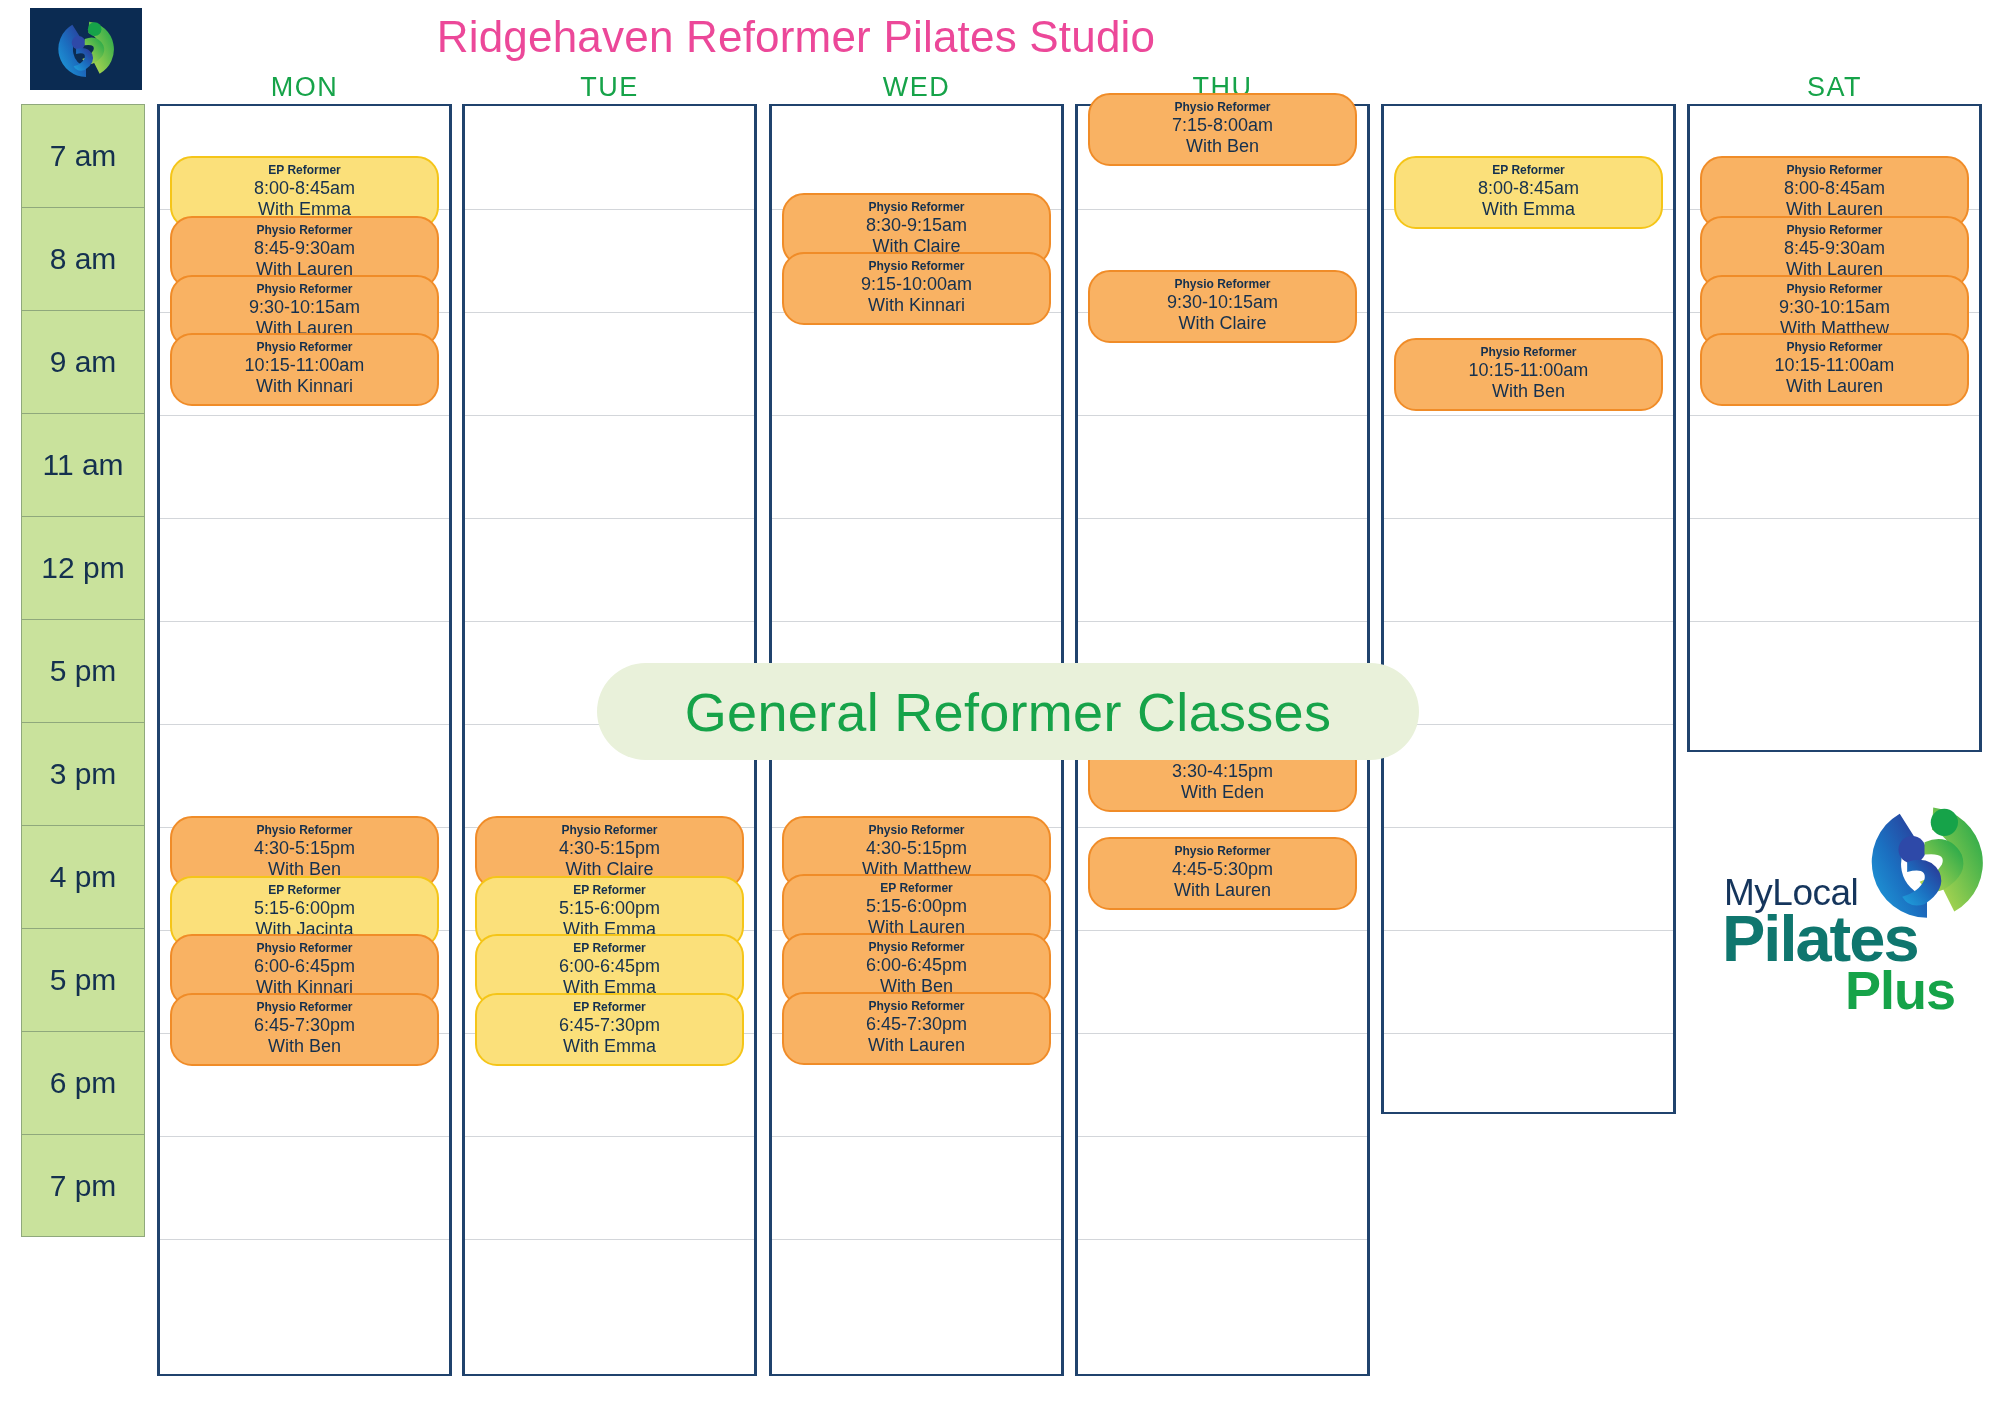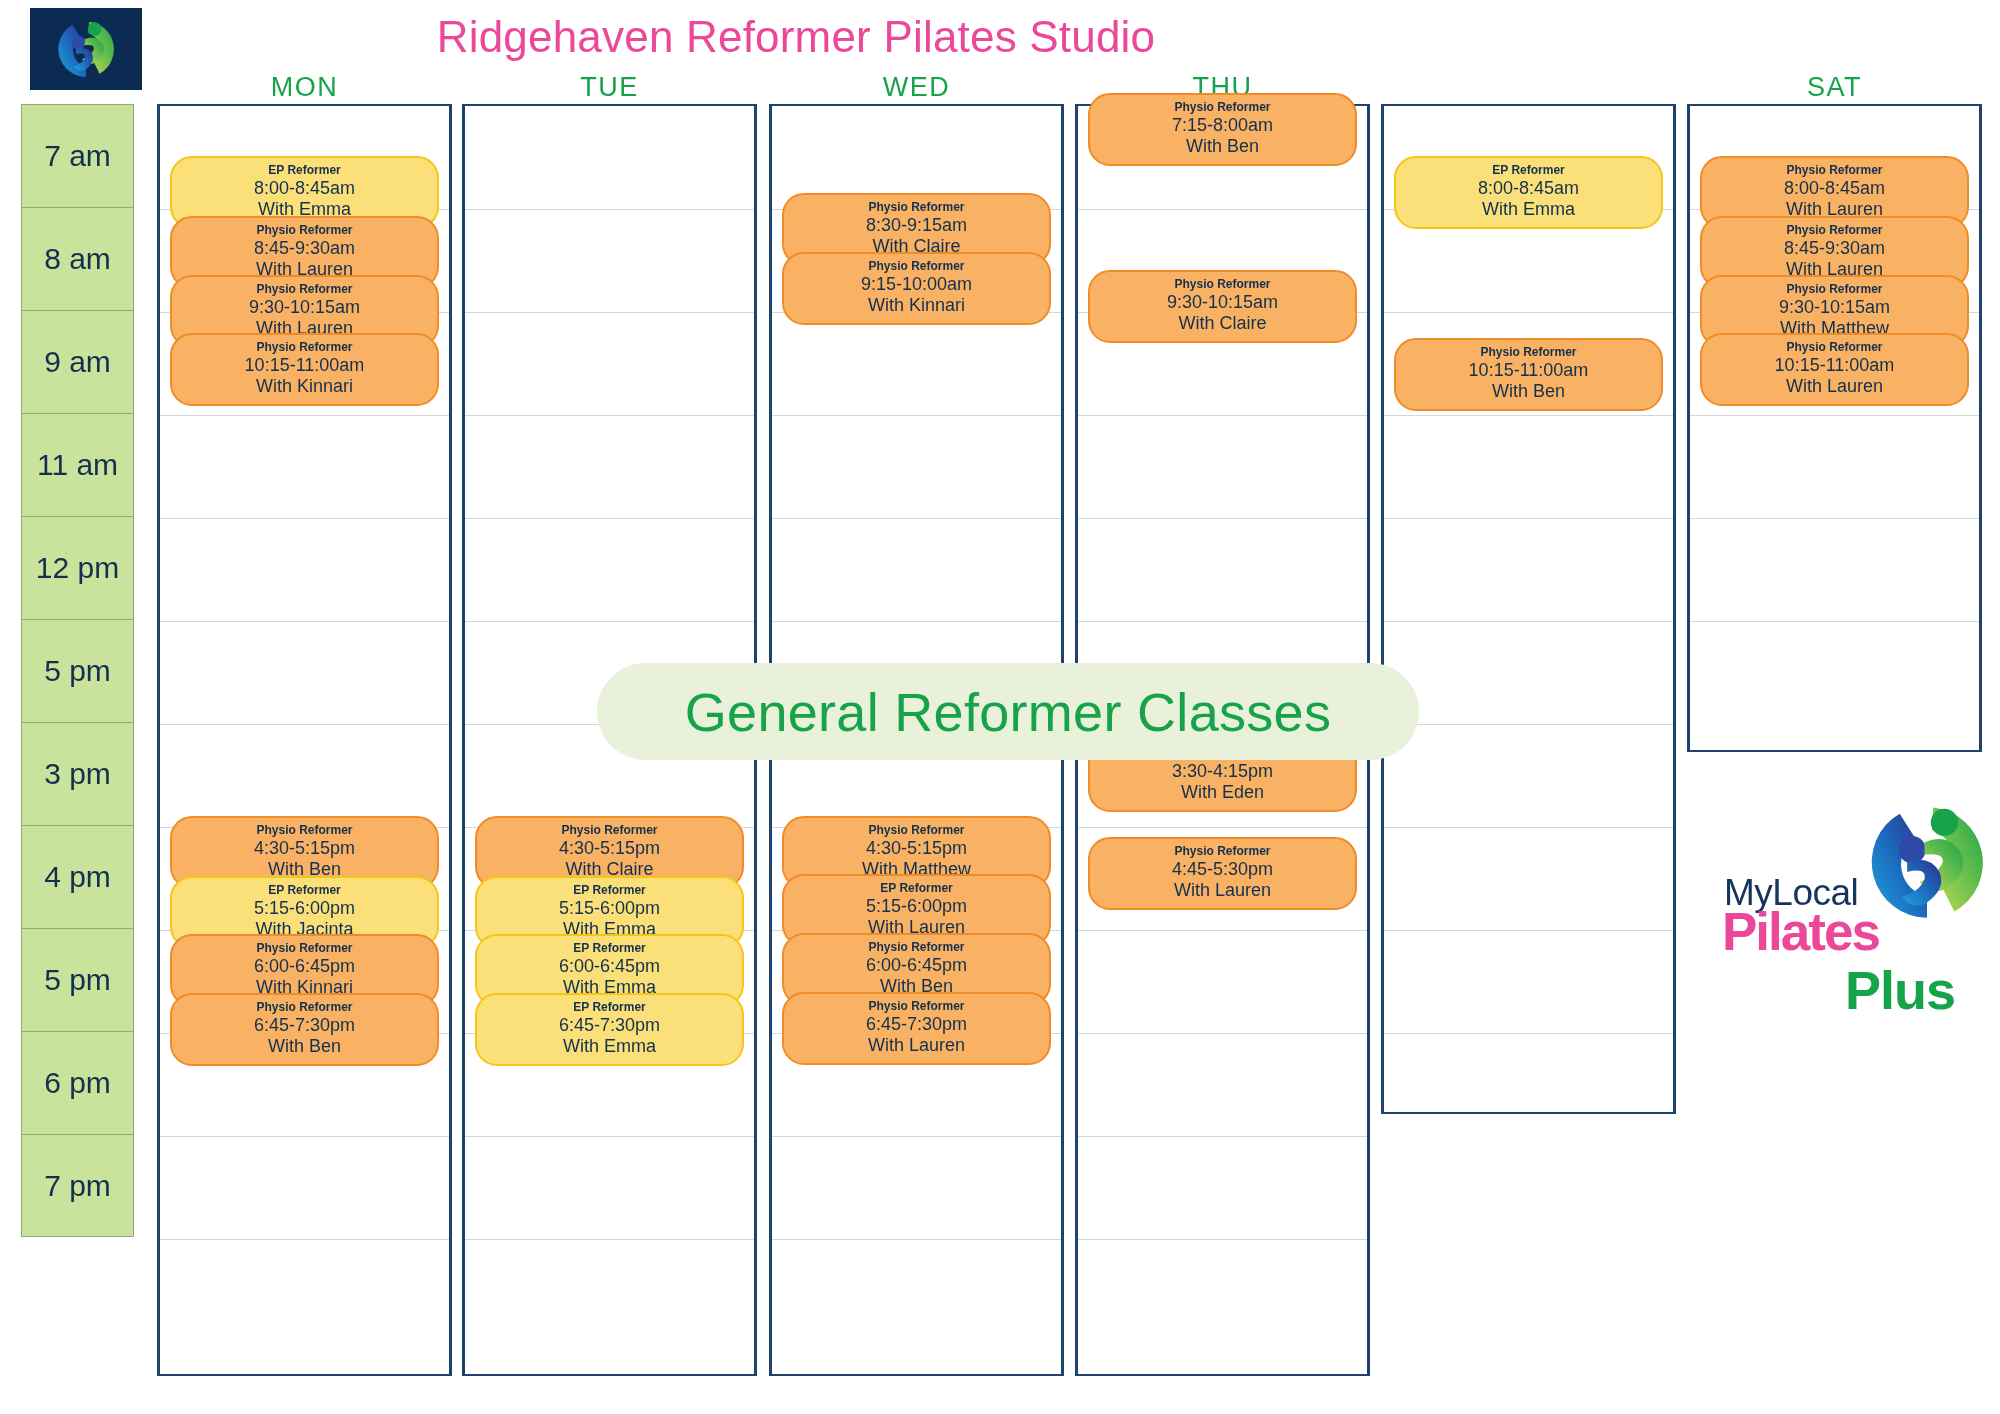--- a/index.html
+++ b/index.html
@@ -31,21 +31,21 @@
   
   .day-head {
     position: absolute; top: 72px; height: 30px;
     text-align: center;
     font-size: 27px; color: #16a349; letter-spacing: 1.5px;
   }
 
   
   .time-col { position: absolute; left: 21px; top: 104px; width: 113px; }
   .time-cell {
-    height: 103px; width: 113px;
+    height: 103px; width: 124px;
     background: #c9e29c;
     border: 1px solid #8fa87c;
     border-bottom: none;
     display: flex; align-items: center; justify-content: center;
     font-size: 30px; color: #14304f;
   }
   .time-cell:last-child { border-bottom: 1px solid #8fa87c; }
 
   
   .grid-area { position: absolute; left: 157px; top: 104px; }
@@ -91,21 +91,21 @@
   }
 
   
   .footer-logo { position: absolute; left: 1722px; top: 800px; width: 270px; height: 200px; }
   .fl-myloc {
     position: absolute; left: 2px; top: 72px;
     font-size: 37px; color: #15355c; font-weight: 400; letter-spacing: -.5px;
   }
   .fl-pilates {
     position: absolute; left: 0px; top: 101px;
-    font-size: 53px; font-weight: 700; color: #ec4899; letter-spacing: -2px;
+    font-size: 65px; font-weight: 700; color: #0f766e; letter-spacing: -2px;
   }
   .fl-plus {
     position: absolute; left: 123px; top: 159px;
     font-size: 54px; font-weight: 700; color: #16a349; letter-spacing: -1px;
   }
   .fl-mark { position: absolute; left: 143px; top: 0px; }
 </style>
 </head>
 <body>
 

